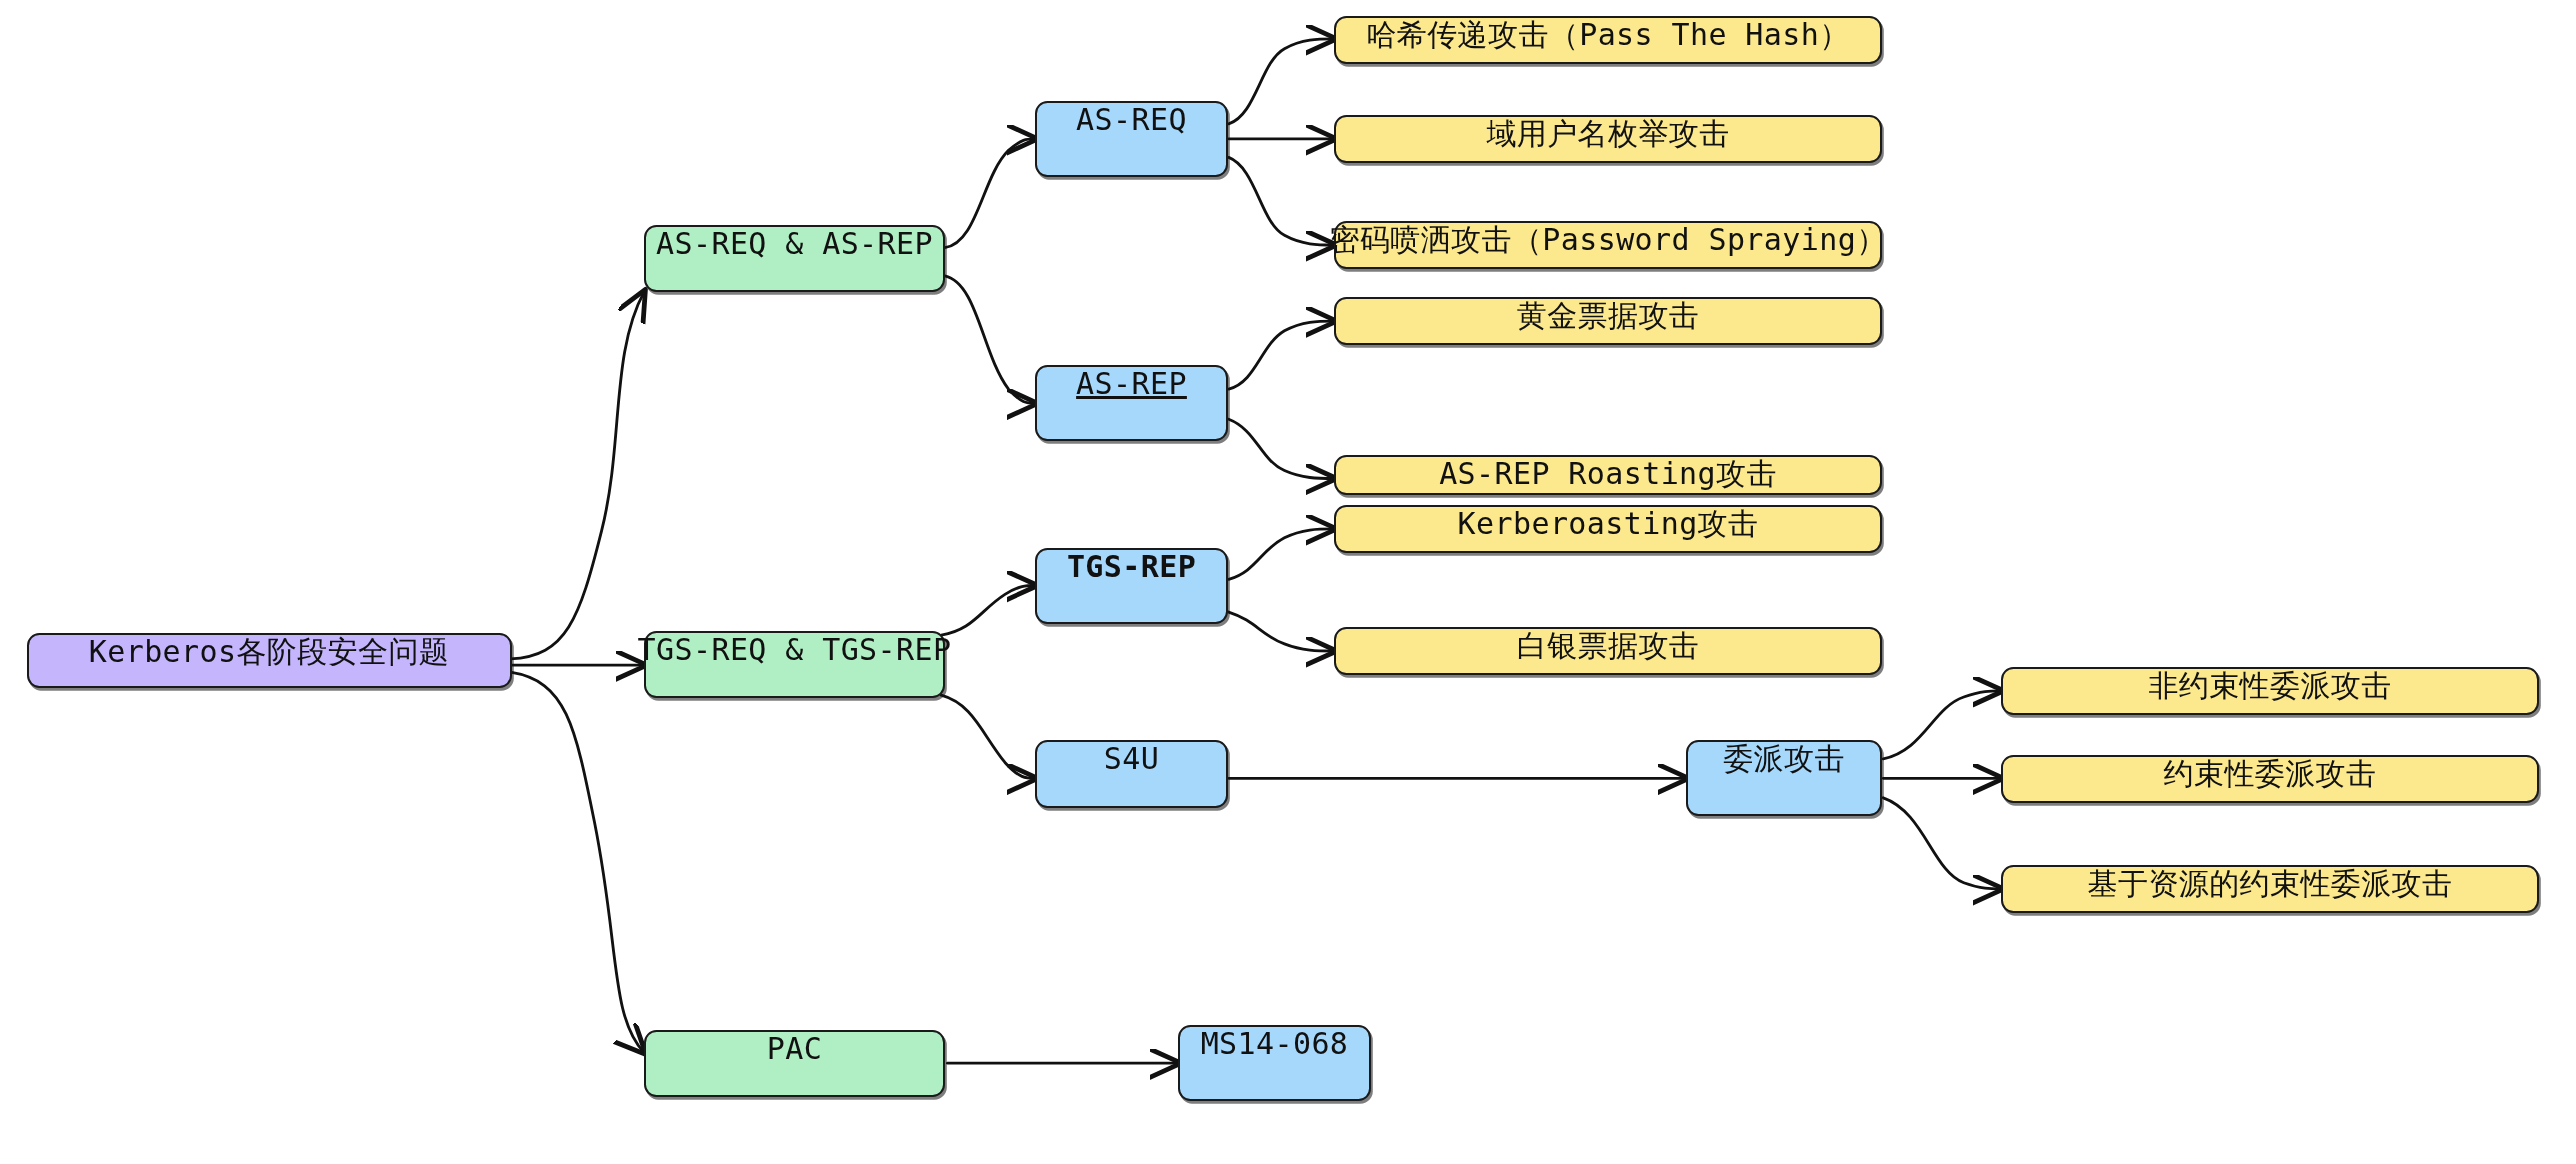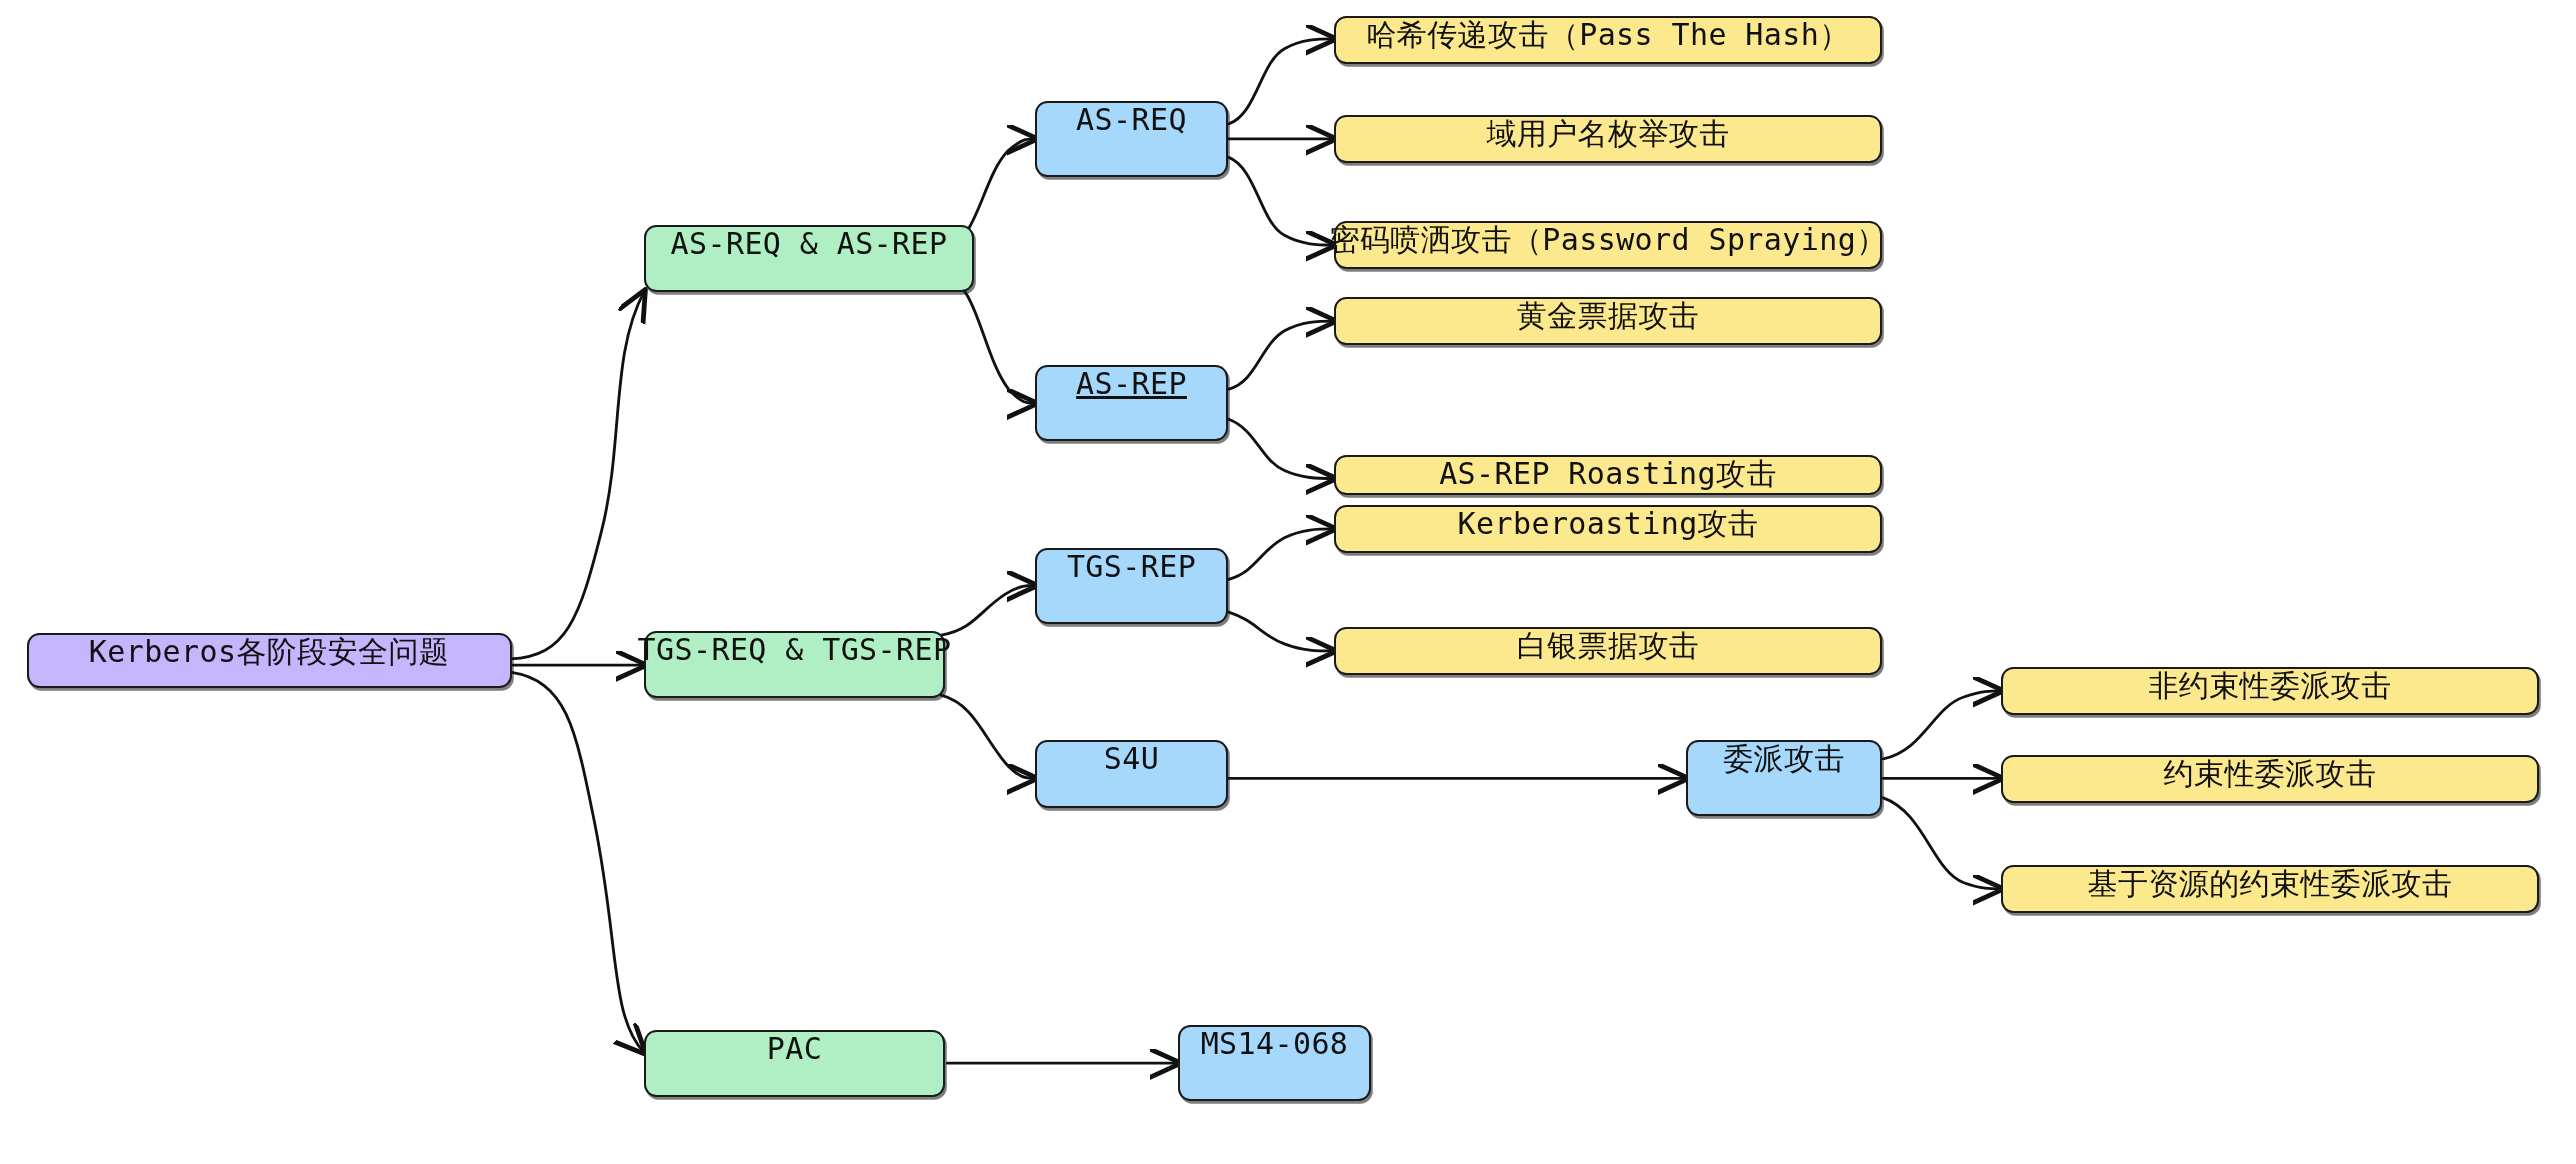--- a/index.html
+++ b/index.html
@@ -116,41 +116,41 @@
       <path d="M 2129,902 C 2175,918 2185,985 2220,998 C 2240,1005 2250,1005 2262,1005"></path>
 
       <path d="M 1071,1202 L 1332,1202"></path>
     </g>
   </svg>
 
   <div class="node n-root" style="left:26.5px; top:633px; width:485px; height:55px;">
     <span class="label">Kerberos各阶段安全问题</span>
   </div>
 
-  <div class="node n-stage" style="left:644px; top:225px; width:330px; height:67px;">
+  <div class="node n-stage" style="left:644px; top:225px; width:301px; height:67px;">
     <span class="label">AS-REQ &amp; AS-REP</span>
   </div>
 
   <div class="node n-stage" style="left:644px; top:631px; width:301px; height:67px;">
     <span class="label">TGS-REQ &amp; TGS-REP</span>
   </div>
 
   <div class="node n-stage" style="left:644px; top:1030px; width:301px; height:67px;">
     <span class="label">PAC</span>
   </div>
 
   <div class="node n-msg" style="left:1035px; top:101px; width:193px; height:76px;">
     <span class="label">AS-REQ</span>
   </div>
 
   <div class="node n-msg" style="left:1035px; top:365px; width:193px; height:76px;text-decoration:underline;">
     <span class="label">AS-REP</span>
   </div>
 
-  <div class="node n-msg" style="left:1035px; top:548px; width:193px; height:76px;">
+  <div class="node n-msg" style="left:1035px; top:548px; width:193px; height:76px;font-weight:bold;">
     <span class="label">TGS-REP</span>
   </div>
 
   <div class="node n-msg" style="left:1035px; top:740px; width:193px; height:68px;">
     <span class="label">S4U</span>
   </div>
 
   <div class="node n-msg" style="left:1178px; top:1025px; width:193px; height:76px;">
     <span class="label">MS14-068</span>
   </div>

